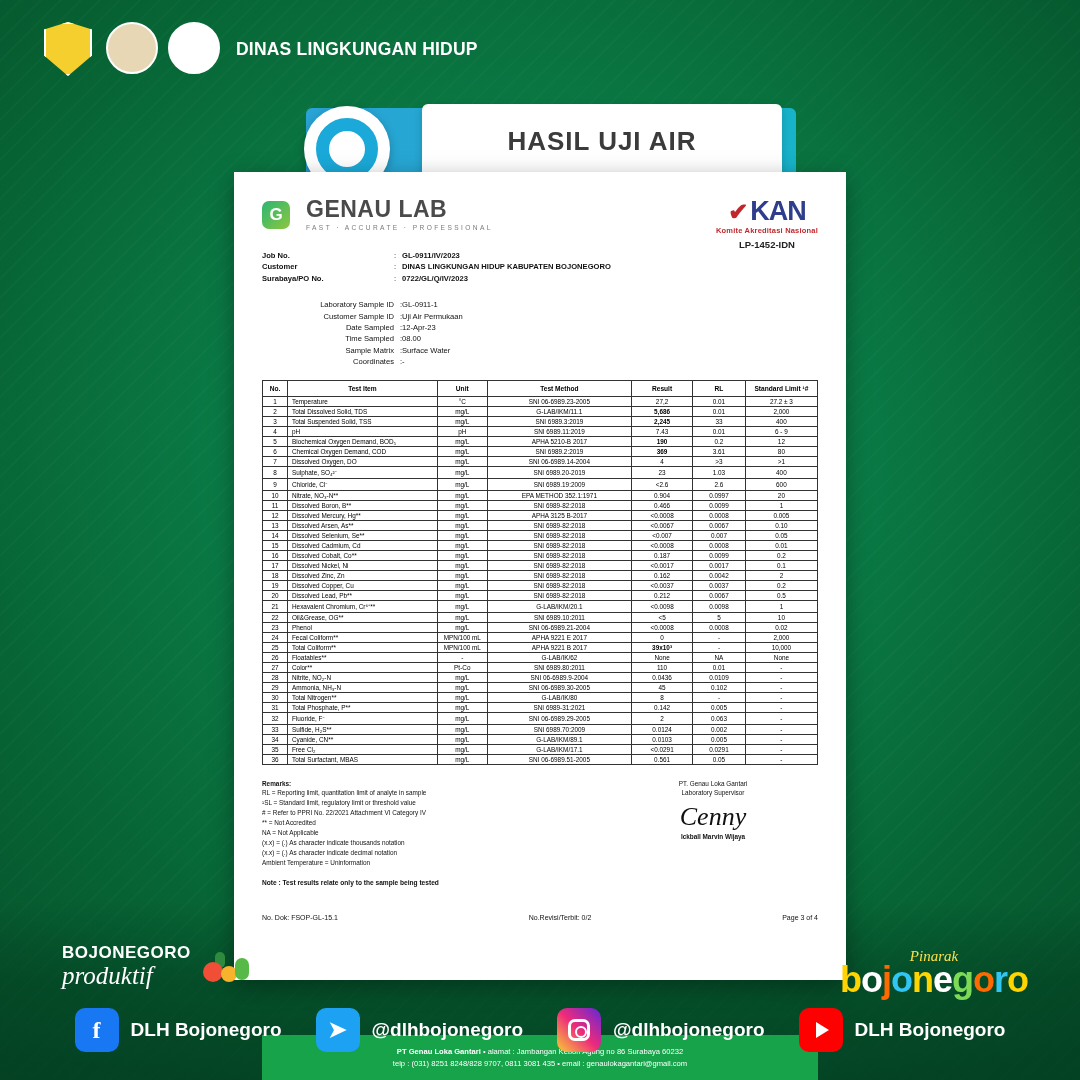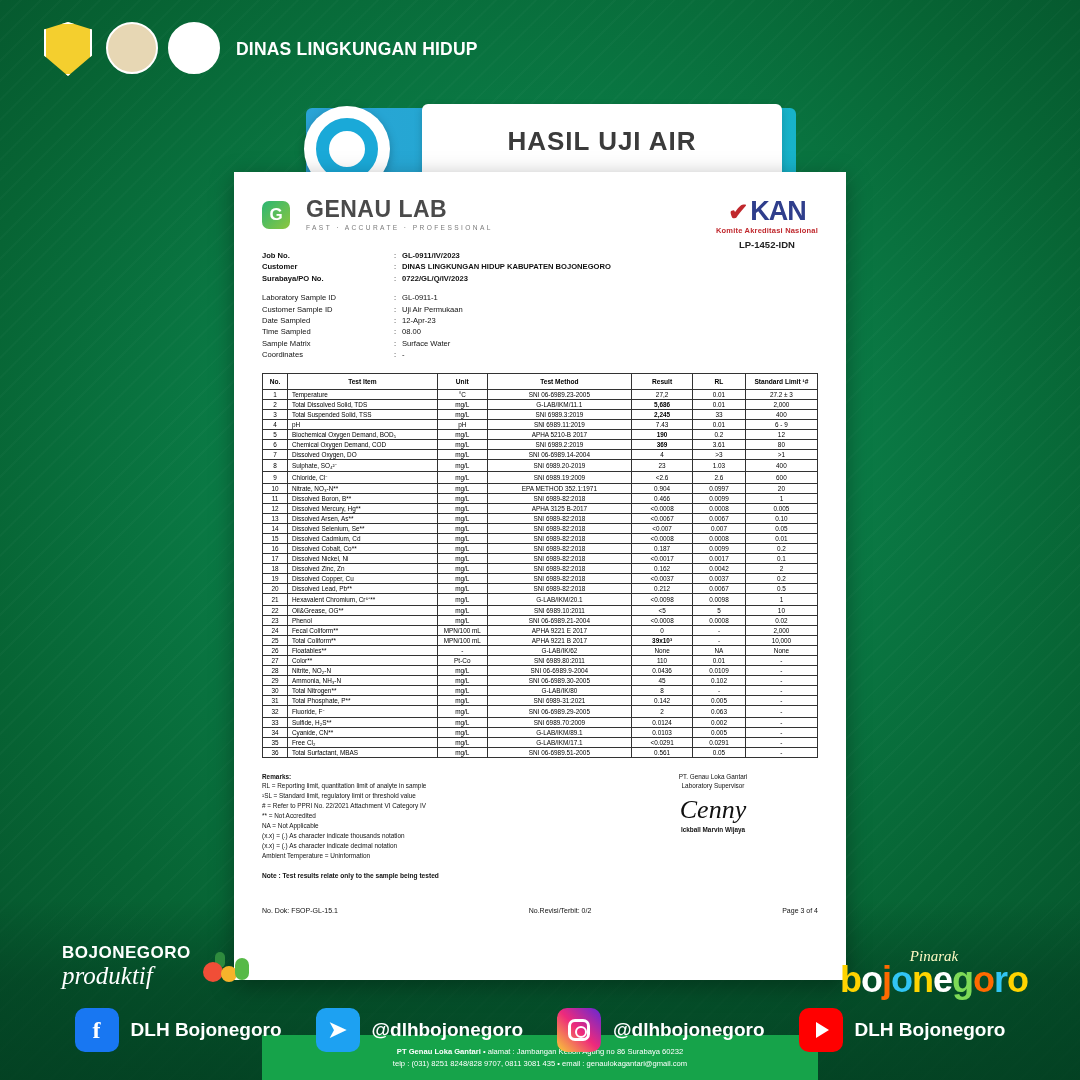--- a/index.html
+++ b/index.html
@@ -100,21 +100,21 @@
   .kan-id { font-size:9.5px; font-weight:bold; color:#222; margin-top:4px; }
 
   .sum-title { text-align:center; font-size:9.5px; font-weight:bold; margin:22px 0 12px; letter-spacing:.2px; }
 
   .kv { font-size:7.6px; color:#111; line-height:1.5; }
   .kv .row { display:flex; }
   .kv .k { width:132px; }
   .kv .sep { width:8px; }
   .kv .v { }
   .kv.bold .v, .kv.bold .k { font-weight:bold; }
-  .kv2 { margin-top:8px; }
+  .kv2 { margin-top:15px;text-align:right; }
   .kv2 .k { width:132px; }
 
   table.tbl { width:100%; border-collapse:collapse; margin-top:12px; font-size:6.4px; }
   table.tbl th, table.tbl td { border:1px solid #333; padding:1px 2px; }
   table.tbl th { font-weight:bold; text-align:center; font-size:6.6px; padding:4px 2px; }
   table.tbl td.c { text-align:center; }
   table.tbl td.l { text-align:left; padding-left:4px; }
   table.tbl td.b { font-weight:bold; }
   .col-no { width:4.5%; }
   .col-item { width:27%; }
@@ -146,21 +146,21 @@
   .bjn-prod { position:absolute; left:62px; bottom:92px; display:flex; align-items:flex-end; gap:6px; }
   .bjn-prod .t1 { color:#fff; font-size:17px; font-weight:bold; letter-spacing:.5px; line-height:1; }
   .bjn-prod .t2 { color:#fff; font-family:"Liberation Serif", serif; font-style:italic; font-size:25px; line-height:1; margin-top:2px; }
   .veg { width:58px; height:40px; position:relative; }
   .veg .d1{position:absolute;width:20px;height:20px;border-radius:50%;background:#f04e37;left:6px;top:14px;}
   .veg .d2{position:absolute;width:16px;height:16px;border-radius:50%;background:#f7b32b;left:24px;top:18px;}
   .veg .d3{position:absolute;width:14px;height:22px;border-radius:7px;background:#57b947;left:38px;top:10px;}
   .veg .d4{position:absolute;width:10px;height:16px;border-radius:5px;background:#2e8b3d;left:18px;top:4px;}
 
   .pinarak { position:absolute; right:52px; bottom:82px; text-align:center; }
-  .pinarak .p1 { color:#fef9c3; font-family:"Liberation Serif", serif; font-style:italic; font-size:15px; line-height:1; }
+  .pinarak .p1 { color:#fde047; font-family:"Liberation Serif", serif; font-style:italic; font-size:15px; line-height:1; }
   .pinarak .p2 { font-size:36px; font-weight:bold; line-height:1; letter-spacing:-1px; margin-top:-2px; }
   .pinarak .p2 span:nth-child(1){color:#ffd400;}
   .pinarak .p2 span:nth-child(2){color:#ffffff;}
   .pinarak .p2 span:nth-child(3){color:#ff6a00;}
   .pinarak .p2 span:nth-child(4){color:#31c5f4;}
   .pinarak .p2 span:nth-child(5){color:#ffd400;}
   .pinarak .p2 span:nth-child(6){color:#ffffff;}
   .pinarak .p2 span:nth-child(7){color:#7ed957;}
   .pinarak .p2 span:nth-child(8){color:#ff6a00;}
   .pinarak .p2 span:nth-child(9){color:#31c5f4;}

